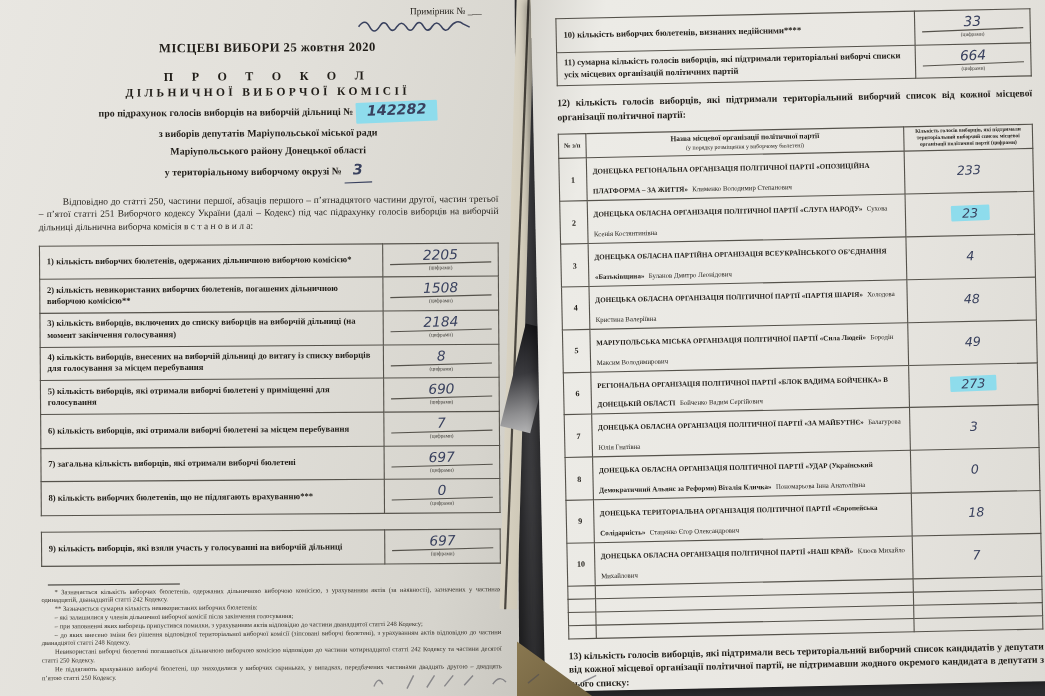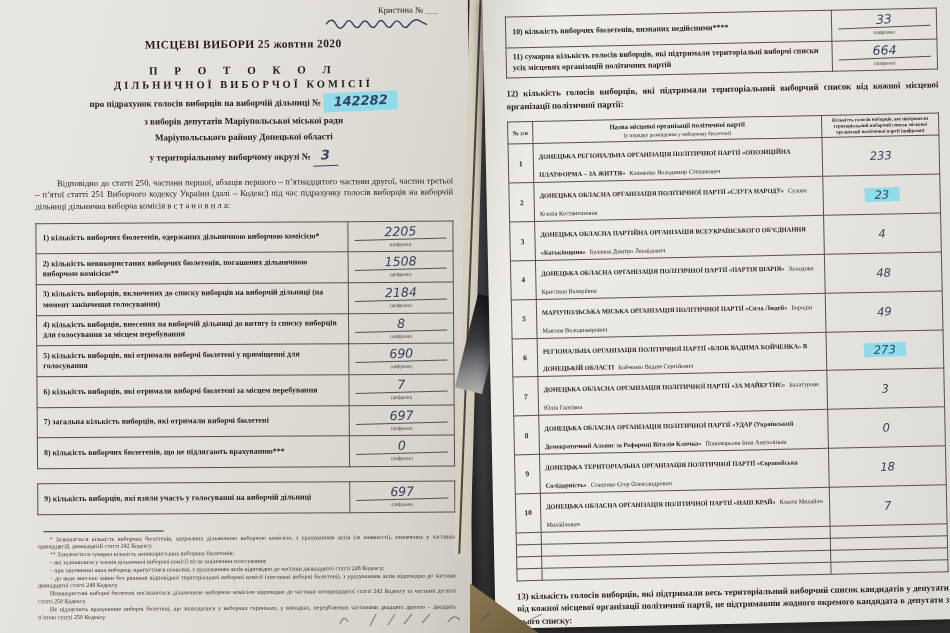--- a/index.html
+++ b/index.html
@@ -64,21 +64,21 @@
   
   td .hw:nth-child(odd){transform:rotate(-1.2deg) translateY(-1px);}
 </style>
 </head>
 <body>
 
 <div class="photo">
 
   <div class="page page-left">
     <div class="copy-line">
-      <span>Кристина № ___</span>
+      <span>Примірник № ___</span>
     </div>
     <svg class="scribble" width="110" height="14" viewBox="0 0 110 14">
       <path d="M2 9 q6 -8 10 0 q4 8 9 0 q4 -7 8 0 q4 7 8 0 q4 -6 8 0 q4 7 8 0 q4 -7 8 0 q4 7 8 0 q4 -6 8 0 q4 7 8 1 q6 -8 12 -3 l6 3" fill="none" stroke="#39415e" stroke-width="1.4"></path>
     </svg>
     <div class="title">МІСЦЕВІ ВИБОРИ 25 жовтня 2020</div>
     <div class="ptitle1">П Р О Т О К О Л</div>
     <div class="ptitle2">ДІЛЬНИЧНОЇ ВИБОРЧОЇ КОМІСІЇ</div>
     <div class="sub">
       <span>про підрахунок голосів виборців на виборчій дільниці №</span>
       <span class="hw hl">142282</span>

